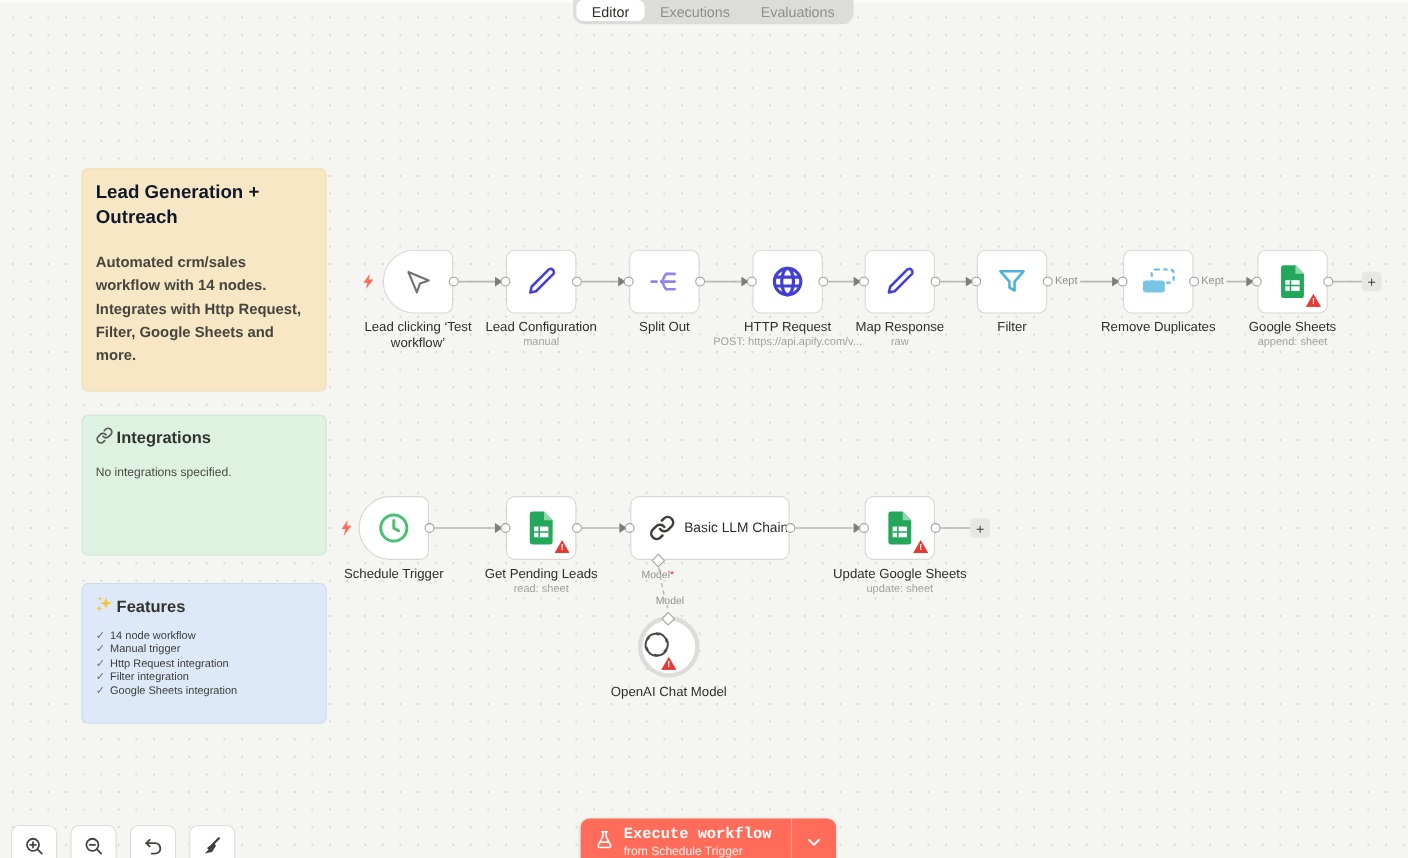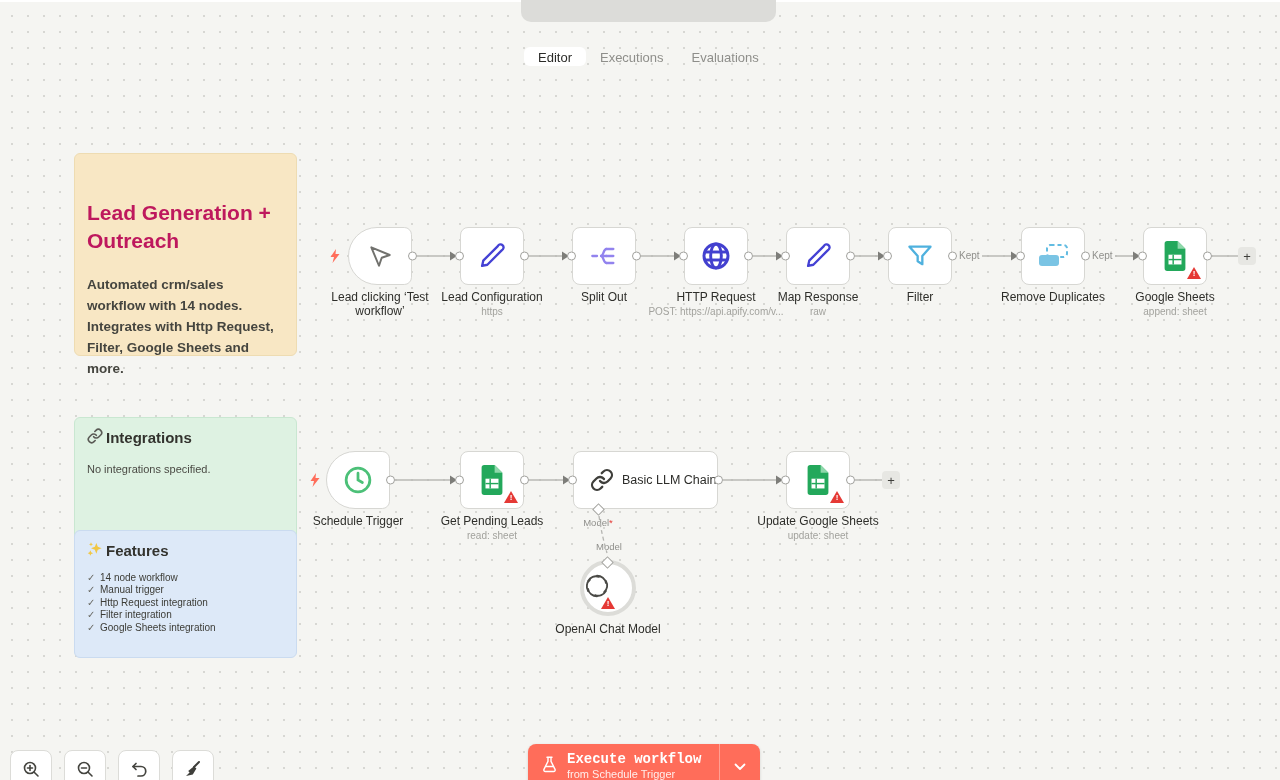--- a/index.html
+++ b/index.html
@@ -19,30 +19,30 @@
   .topstrip { position:absolute; left:0; top:0; width:1280px; height:2px; background:#ffffff; }
 
   
   .tabbar {
     position:absolute; left:521px; top:0; height:22px;
     background:#dcdcd9; border-radius:0 0 10px 10px;
     display:flex; align-items:flex-start; padding:0 3px;
   }
   .tab {
     height:19px; padding:1px 14px 0; display:flex; align-items:center;
-    font-size:13px; color:#8e8e8a; cursor:pointer; white-space:nowrap;margin-top:47px;
+    font-size:13px; color:#8e8e8a; cursor:pointer; white-space:nowrap;
   }
   .tab.active { background:#ffffff; border-radius:6px; color:#2b2b28; font-weight:500; }
 
   
   .note { position:absolute; border-radius:6px; padding:10px 12px; }
   .note-orange { left:74px; top:153px; width:223px; height:203px; background:#f8e7c4; border:1px solid #eedcb2; }
-  .note-green  { left:74px; top:377px; width:223px; height:128px; background:#def2e2; border:1px solid #c9e7d1;margin-top:40px; }
+  .note-green  { left:74px; top:377px; width:223px; height:128px; background:#def2e2; border:1px solid #c9e7d1; }
   .note-blue   { left:74px; top:530px; width:223px; height:128px; background:#dde9f8; border:1px solid #cadbf0; }
-  .note-orange .ntitle { font-size:21px; font-weight:700; color:#be185d; line-height:1.33;margin-top:35px; }
+  .note-orange .ntitle { font-size:17px; font-weight:700; color:#0f172a; line-height:1.33; }
   .note-orange .nbody  { margin-top:20px; font-size:13.5px; font-weight:600; color:#45453f; line-height:1.55; }
   .small-title { display:flex; align-items:center; gap:3px; font-size:15px; font-weight:700; color:#33332e; }
   .note-green .nbody { margin-top:16px; font-size:11px; color:#4a4a44; }
   .feat-list { margin-top:12px; list-style:none; }
   .feat-list li { font-size:10px; color:#3c3c36; line-height:12.4px; padding-left:13px; position:relative; }
   .feat-list li::before { content:"\2713"; position:absolute; left:0; color:#6c6c66; }
 
   
   .node {
     position:absolute; width:64px; height:58px; background:#fff;
@@ -217,21 +217,21 @@
 <div class="node" style="left:460px;top:227px">
   <span class="nicon">
     <svg width="28" height="28" viewBox="0 0 24 24" fill="none" stroke="#4441d4" stroke-width="2" stroke-linecap="round" stroke-linejoin="round">
       <path d="M17 3.5a2.6 2.6 0 1 1 3.5 3.5L8 19.5 3.5 20.5 4.5 16Z"></path>
     </svg>
   </span>
   <span class="port in"></span>
   <span class="port out"></span>
   <div class="nmeta">
     <div class="nlabel">Lead Configuration</div>
-    <div class="nsub">https</div>
+    <div class="nsub">manual</div>
   </div>
 </div>
 
 <div class="node" style="left:572px;top:227px">
   <span class="nicon">
     <svg width="28" height="28" viewBox="0 0 24 24" fill="none" stroke="#9283ee" stroke-width="2" stroke-linecap="round">
       <line x1="2" y1="12" x2="6" y2="12"></line>
       <path d="M9.5 12 C11.5 12 11.5 6 14 6"></path>
       <path d="M9.5 12 C11.5 12 11.5 18 14 18"></path>
       <line x1="9.5" y1="12" x2="14" y2="12"></line>

